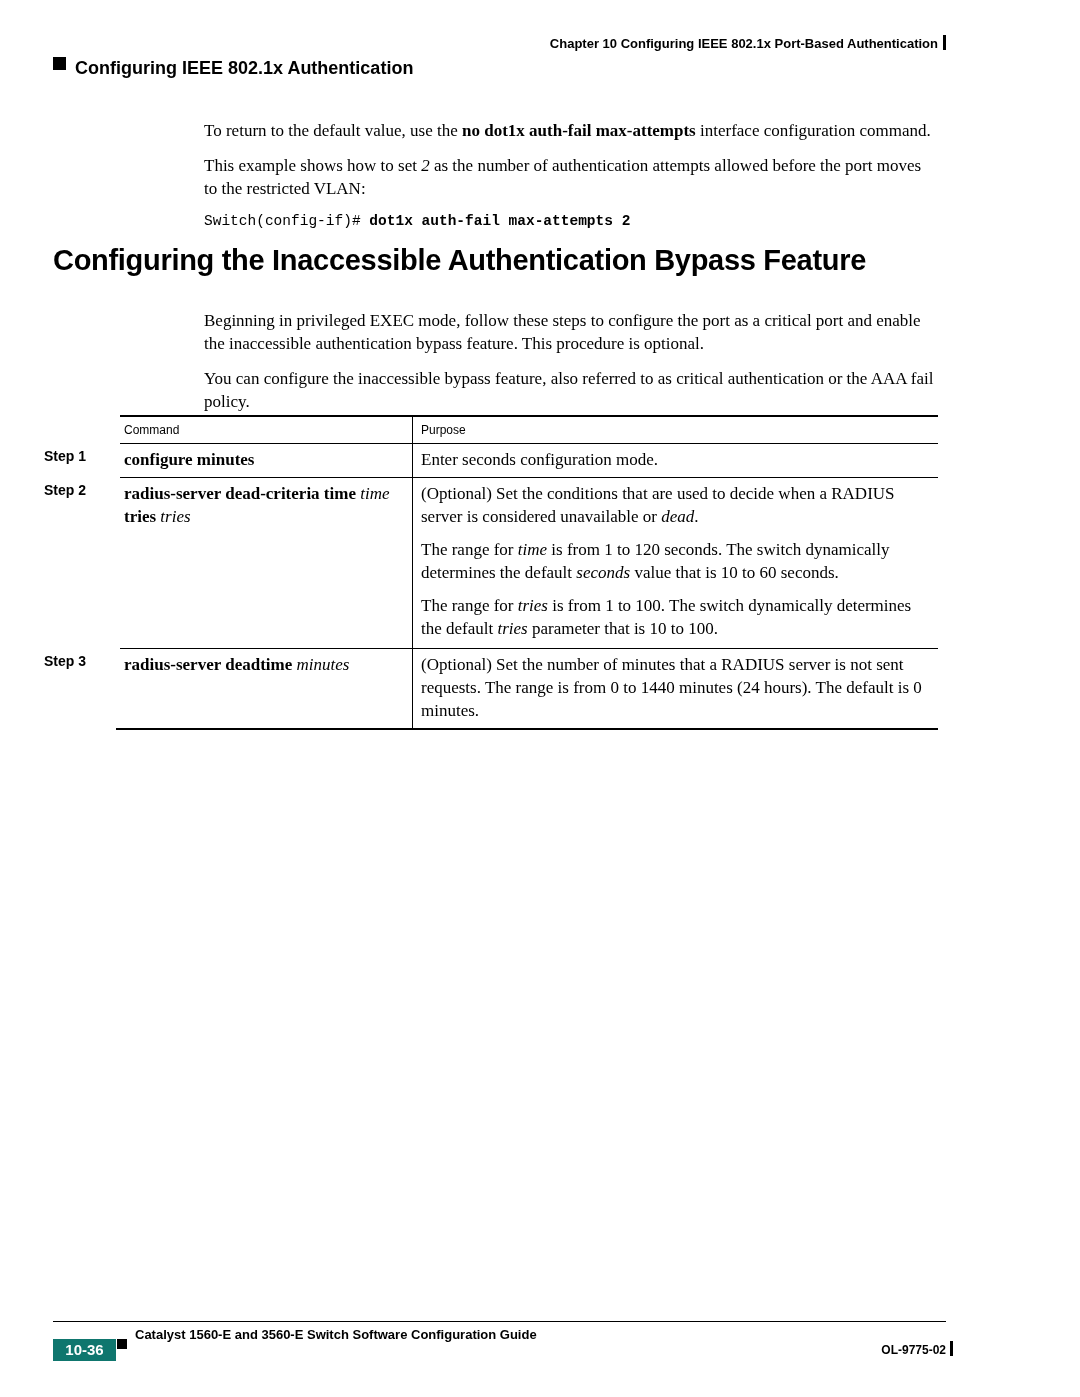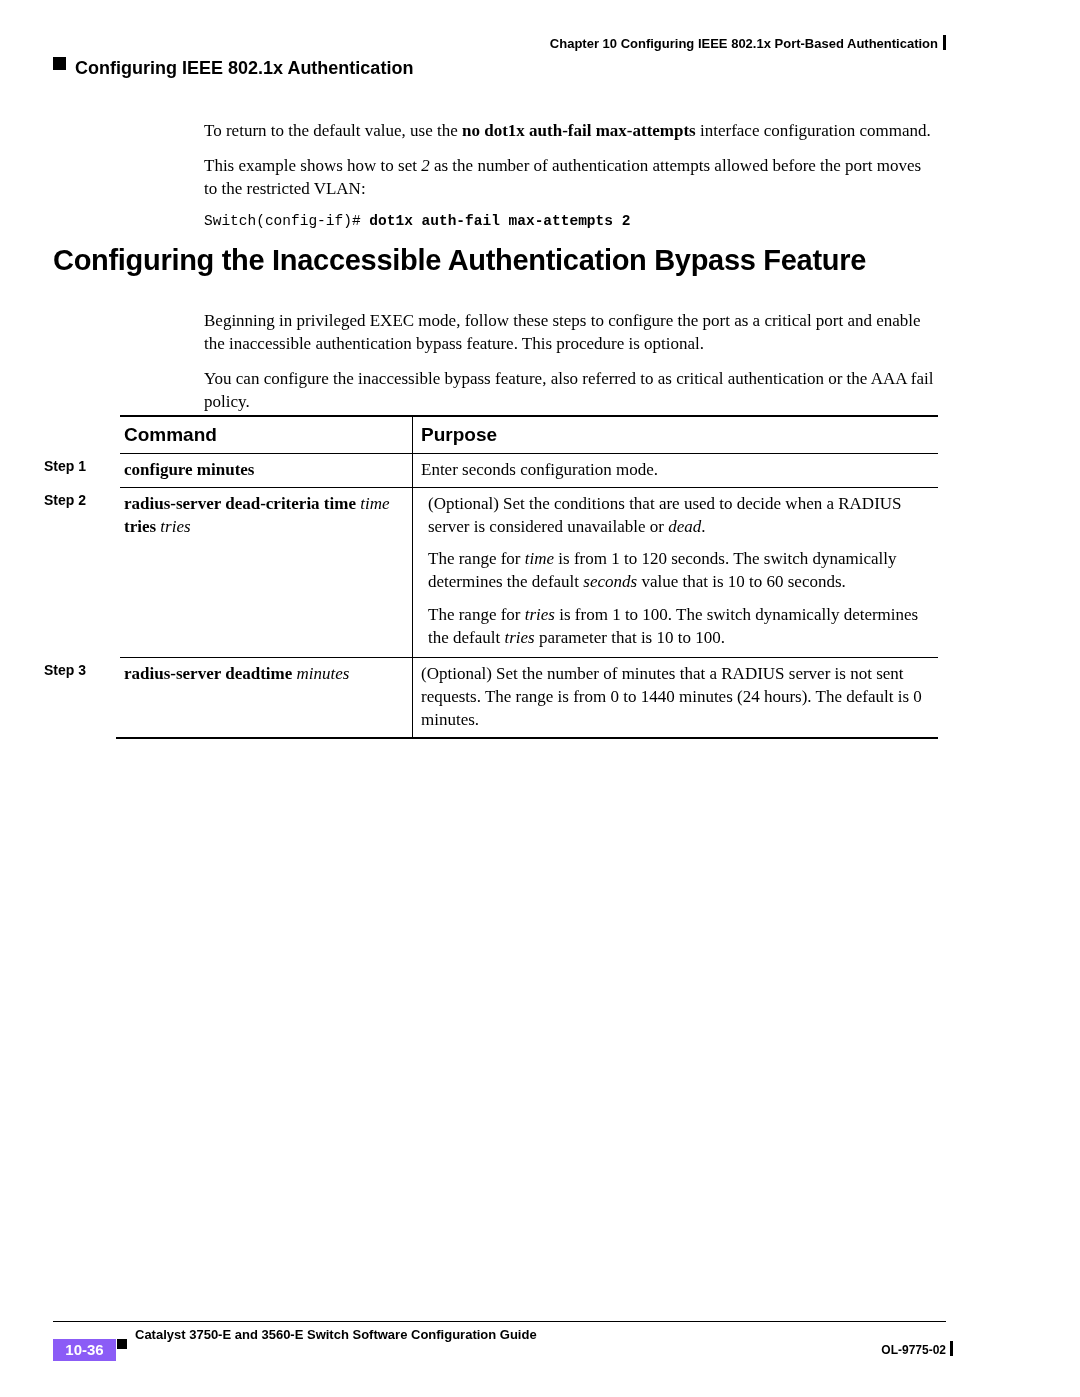--- a/index.html
+++ b/index.html
@@ -117,29 +117,29 @@
   .ct-purpose {
     flex: 1 1 auto;
     padding: 5px 4px 5px 8px;
     border-top: 1px solid #000;
     border-left: 1px solid #000;
     line-height: 1.35;
   }
   .ct-head .ct-cmd,
   .ct-head .ct-purpose {
     font-family: Arial, Helvetica, sans-serif;
-    font-weight: bold;
-    font-size: 19px;
+    font-weight: normal;
+    font-size: 12px;
     border-top: 2px solid #000;
   }
   .ct-body-bottom {
     border-top: 2px solid #000;
     margin-left: 72px;
   }
-  .ppara { margin: 0 0 10px 7px; }
+  .ppara { margin: 0 0 10px 0; }
   .ppara:last-child { margin-bottom: 2px; }
   .bold { font-weight: bold; }
   .ital { font-style: italic; }
 
   .footer {
     position: absolute;
     left: 53px;
     right: 30px;
     bottom: 28px;
     height: 48px;
@@ -165,21 +165,21 @@
     width: 10px;
     height: 10px;
     background: #000;
   }
   .foot-pagebox {
     position: absolute;
     left: 0;
     top: 18px;
     width: 63px;
     height: 22px;
-    background: #8b5cf6;
+    background: #0f766e;
     color: #fff;
     font-family: Arial, Helvetica, sans-serif;
     font-weight: bold;
     font-size: 15px;
     line-height: 22px;
     text-align: center;
   }
   .foot-doc {
     position: absolute;
     right: 0;
@@ -264,20 +264,20 @@
         <span class="bold">radius-server deadtime </span><span class="ital">minutes</span>
       </div>
       <div class="ct-purpose">(Optional) Set the number of minutes that a RADIUS server is not sent requests. The range is from 0 to 1440 minutes (24 hours). The default is 0 minutes.</div>
     </div>
 
     <div class="ct-body-bottom"></div>
   </div>
 
   <div class="footer">
     <div class="foot-rule"></div>
-    <div class="foot-title">Catalyst 3750-E and 3560-E Switch Software Configuration Guide</div>
+    <div class="foot-title">Catalyst 1560-E and 3560-E Switch Software Configuration Guide</div>
     <div class="foot-sq"></div>
     <div class="foot-pagebox">10-36</div>
     <div class="foot-doc">OL-9775-02</div>
     <div class="foot-tick"></div>
   </div>
 
 </div>
 
 </body></html>

